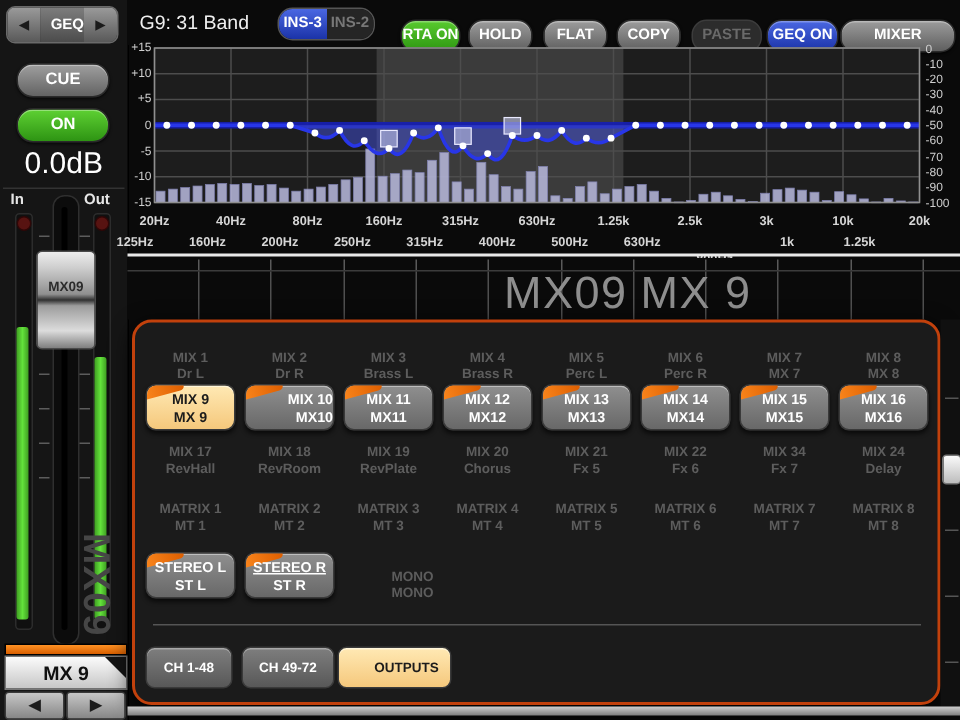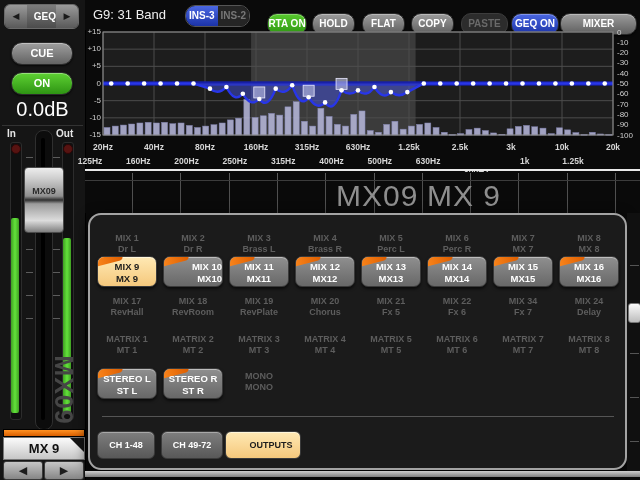--- a/index.html
+++ b/index.html
@@ -68,21 +68,21 @@
   .white-line{left:0px;top:139px;width:555px;height:2px;background:#e9e9e9;}
 
   
   .strip-row{left:85px;top:172px;width:555px;height:41px;background:#0a0a0a;}
   .strip-tick{position:absolute;top:1px;width:1px;height:7px;background:#5a5a5a;}
   .strip-div{position:absolute;top:9px;width:1px;height:32px;background:#4f4f4f;}
   .strip-top{position:absolute;left:0;top:8px;width:555px;height:1px;background:#3c3c3c;}
   .big-id{position:absolute;top:7px;color:#8e8e8e;font-size:30px;letter-spacing:1px;}
 
   
-  .panel{left:88px;top:213px;width:539px;height:257px;background:#1b1b1b;border:2px solid #a3a3a3;
+  .panel{left:88px;top:213px;width:539px;height:257px;background:#1b1b1b;border:2px solid #c2410c;
         border-radius:13px;box-shadow:0 4px 14px rgba(0,0,0,.8);box-sizing:border-box;}
   .dim-lbl{position:absolute;width:60px;text-align:center;color:#5d5d5d;font-size:9px;
         font-weight:bold;line-height:11px;}
   .mix-btn{position:absolute;width:60px;height:31px;border-radius:7px;overflow:hidden;
         background:linear-gradient(180deg,#8f8f8f,#686868);border:1px solid #3a3a3a;
         box-shadow:inset 0 1px 0 #bdbdbd,0 2px 3px rgba(0,0,0,.6);
         color:#fff;font-size:9.5px;font-weight:bold;text-align:center;padding-top:4px;
         line-height:11.5px;box-sizing:border-box;}
   .mix-btn.sel{background:linear-gradient(180deg,#ffe9b4,#f5c87c);color:#1c1c1c;
         box-shadow:inset 0 1px 0 #fff6da,0 2px 3px rgba(0,0,0,.6);}
@@ -517,24 +517,24 @@
           <div>MATRIX 8</div>
           <div>MT 8</div>
         </div>
         <div class="mix-btn" style="left: 7px; top: 153px;">
           <div class="corner"></div>
           <div style="position: relative;">STEREO L</div>
           <div style="position: relative;">ST L</div>
         </div>
         <div class="mix-btn" style="left: 73px; top: 153px;">
           <div class="corner"></div>
-          <div style="position: relative;">STEREO R</div>
+          <div style="position: relative; text-decoration: underline;">STEREO R</div>
           <div style="position: relative;">ST R</div>
         </div>
-        <div class="dim-lbl" style="left: 139px; top: 156px;">
+        <div class="dim-lbl" style="left: 139px; top: 164px; text-align: right;">
           <div>MONO</div>
           <div>MONO</div>
         </div>
       </div>
     <div class="panel-div"></div>
     <div id="panel-tabs">
         <div class="tab-btn" style="left: 7px; width: 56px;">CH 1-48</div>
         <div class="tab-btn" style="left: 71px; width: 60px;">CH 49-72</div>
         <div class="tab-btn sel" style="left: 135px; width: 58px; padding-left: 16px;">OUTPUTS</div>
       </div>

